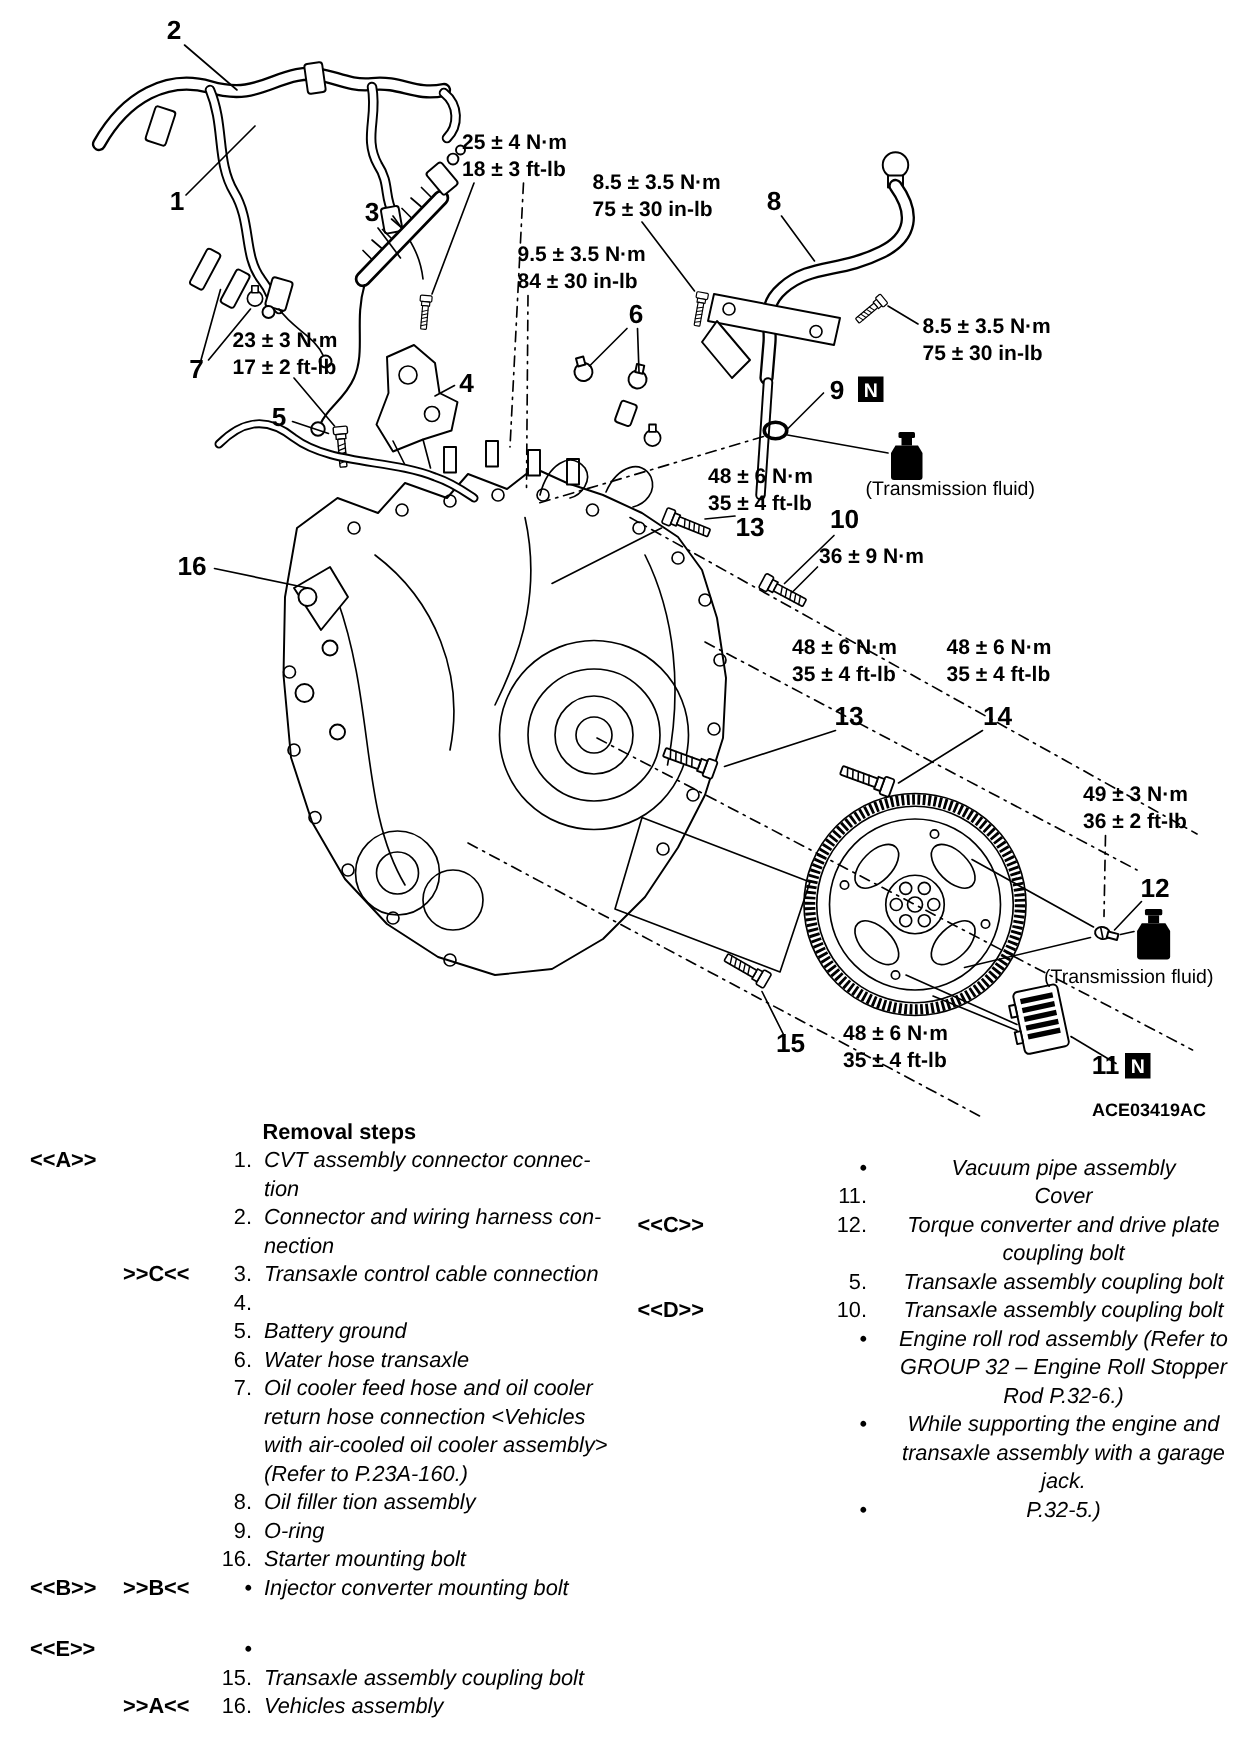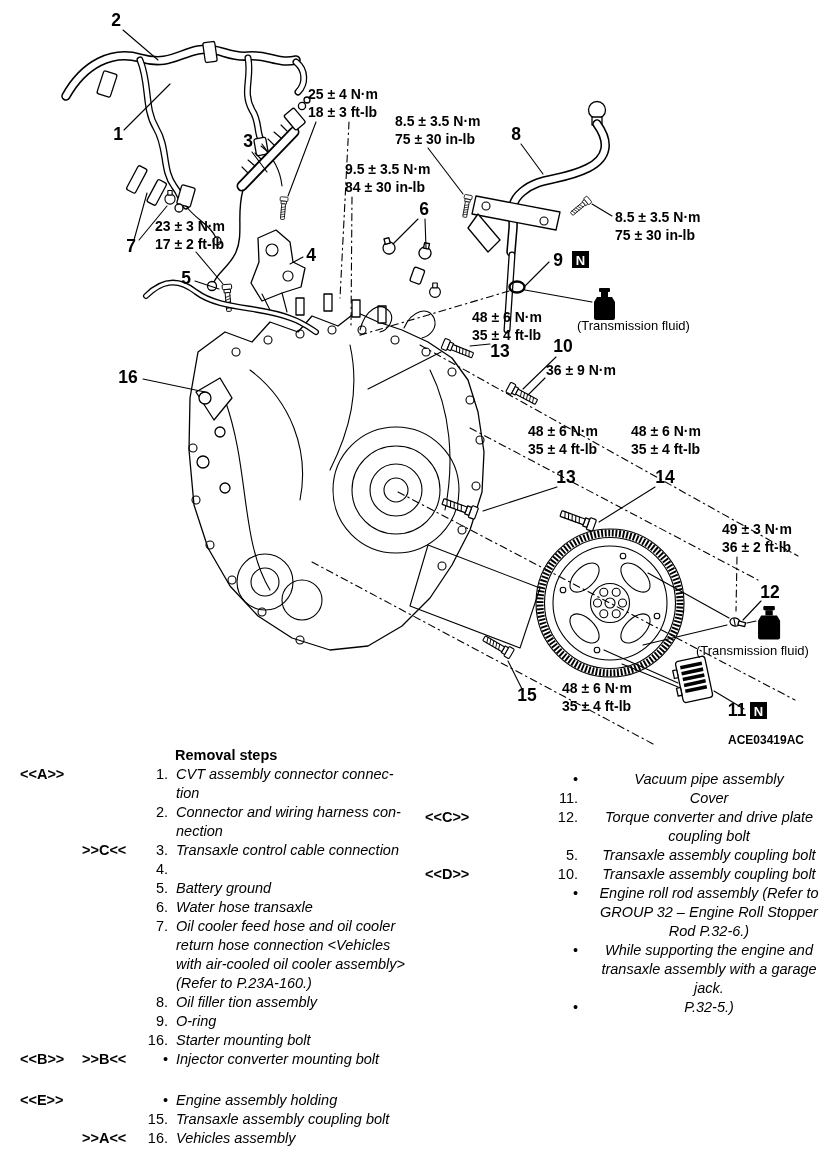--- a/index.html
+++ b/index.html
@@ -401,21 +401,20 @@
     <span class="num">•</span>
     <span class="txt">Injector converter mounting bolt</span>
   </div>
 
   <div class="spacer"></div>
 
   <div class="row">
     <span class="mk">&lt;&lt;E&gt;&gt;</span>
     <span></span>
     <span class="num">•</span>
-    <span class="txt">Engine assembly holding</span>
   </div>
   <div class="row">
     <span></span>
         <span></span>
     <span class="num">15.</span>
     <span class="txt">Transaxle assembly coupling bolt</span>
   </div>
   <div class="row">
     <span></span>
     <span class="mk">&gt;&gt;A&lt;&lt;</span>

